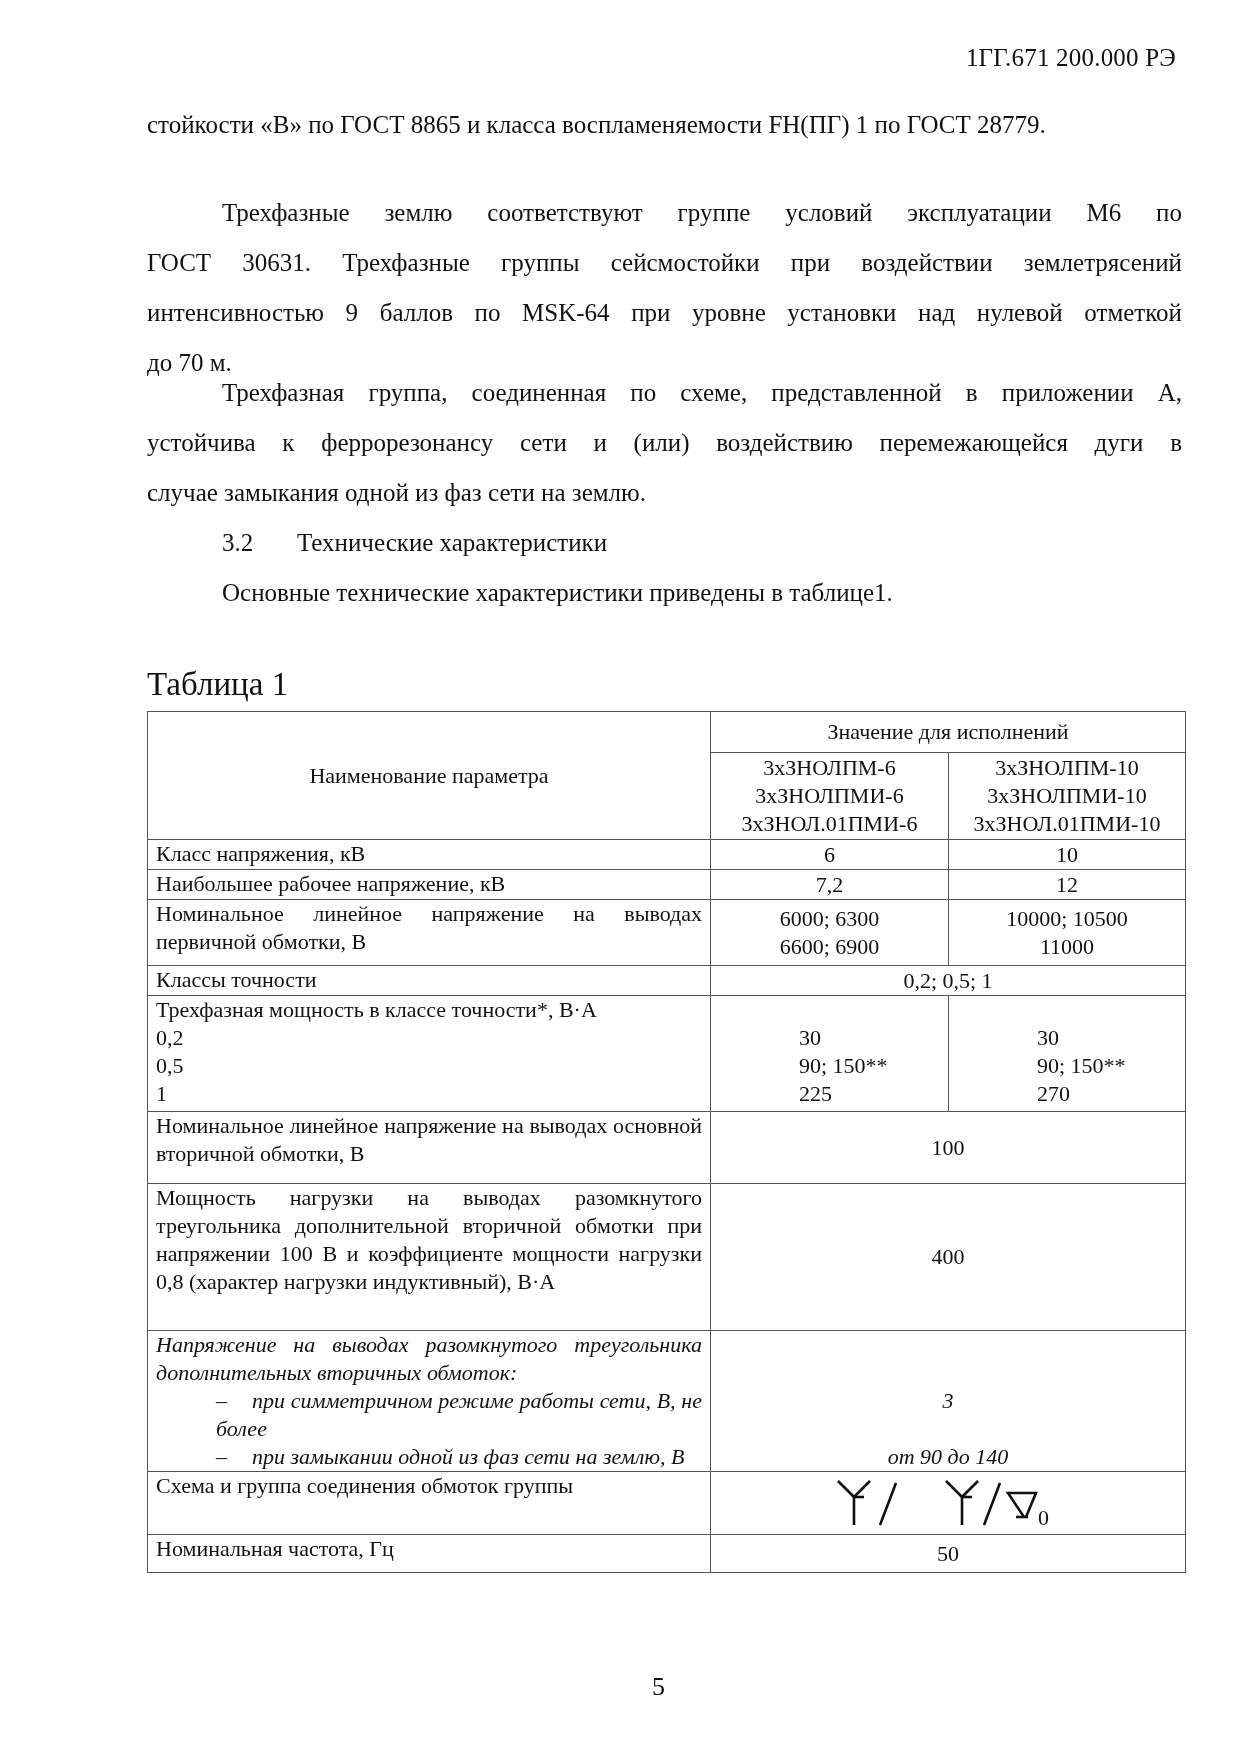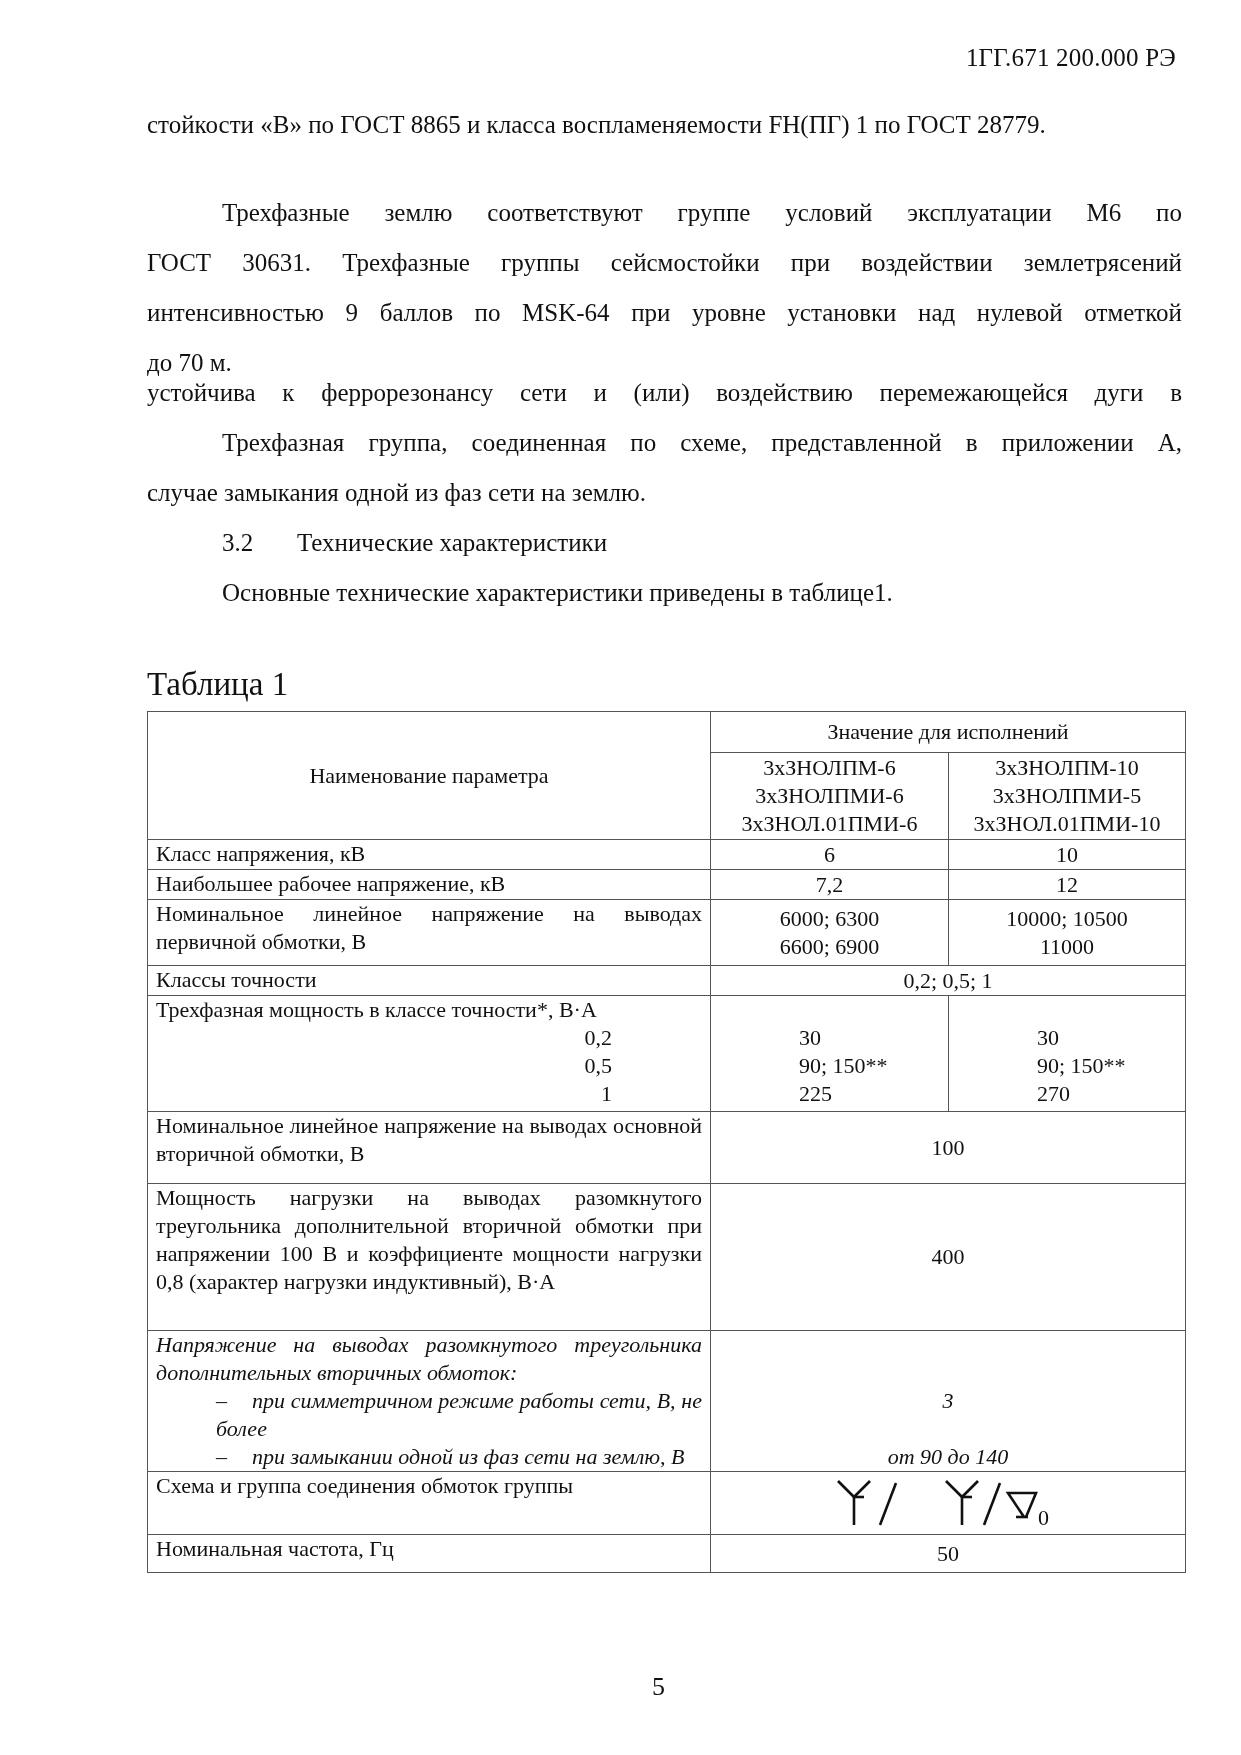--- a/index.html
+++ b/index.html
@@ -16,21 +16,21 @@
   table.spec { position: absolute; left: 147px; top: 711px; border-collapse: collapse;
                font-size: 22px; line-height: 28px; }
   table.spec td { border: 1.5px solid #555; padding: 0 8px; vertical-align: top; }
   .c1 { width: 546px; }
   .c2 { width: 221px; }
   .c3 { width: 220px; }
   .center { text-align: center; vertical-align: middle !important; }
   .pj { text-align: justify; }
   .sub-indent { padding-left: 60px; }
   .bullet { display: inline-block; width: 36px; }
-  .acc-label { text-align: right; padding-right: 90px; }
+  .acc-label { text-align: left; padding-right: 90px; }
   .val-left { padding-left: 80px; text-align: left; }
   .page-num { position: absolute; left: 652px; top: 1672px; font-size: 26px; }
   .sym { display: inline-block; vertical-align: middle; }
 </style>
 </head>
 <body>
 
 <div class="doc-code">1ГГ.671 200.000 РЭ</div>
 
 <div class="text-block" style="top:100px;">
@@ -38,22 +38,22 @@
 </div>
 
 <div class="text-block" style="top:188px;">
   <div class="line justify indent">Трехфазные землю соответствуют группе условий эксплуатации М6 по</div>
   <div class="line justify">ГОСТ 30631. Трехфазные группы сейсмостойки при воздействии землетрясений</div>
   <div class="line justify">интенсивностью 9 баллов по MSK-64 при уровне установки над нулевой отметкой</div>
   <div class="line">до 70 м.</div>
 </div>
 
 <div class="text-block" style="top:368px;">
+  <div class="line justify indent">Трехфазная группа, соединенная по схеме, представленной в приложении А,</div>
   <div class="line justify">устойчива к феррорезонансу сети и (или) воздействию перемежающейся дуги в</div>
-  <div class="line justify indent">Трехфазная группа, соединенная по схеме, представленной в приложении А,</div>
   <div class="line">случае замыкания одной из фаз сети на землю.</div>
 </div>
 
 <div class="text-block" style="top:518px;">
   <div class="line section-head">
     <span class="section-num">3.2</span><span>Технические характеристики</span>
   </div>
   <div class="line indent">Основные технические характеристики приведены в таблице1.</div>
 </div>
 
@@ -66,21 +66,21 @@
     <td class="center" colspan="2">Значение для исполнений</td>
   </tr>
   <tr style="height:87px;">
     <td class="c2 center">
       <div>3хЗНОЛПМ-6</div>
       <div>3хЗНОЛПМИ-6</div>
       <div>3хЗНОЛ.01ПМИ-6</div>
     </td>
     <td class="c3 center">
       <div>3хЗНОЛПМ-10</div>
-      <div>3хЗНОЛПМИ-5</div>
+      <div>3хЗНОЛПМИ-10</div>
       <div>3хЗНОЛ.01ПМИ-10</div>
     </td>
   </tr>
 
   <tr style="height:30px;">
     <td>Класс напряжения, кВ</td>
     <td class="center">6</td>
     <td class="center">10</td>
   </tr>
 

